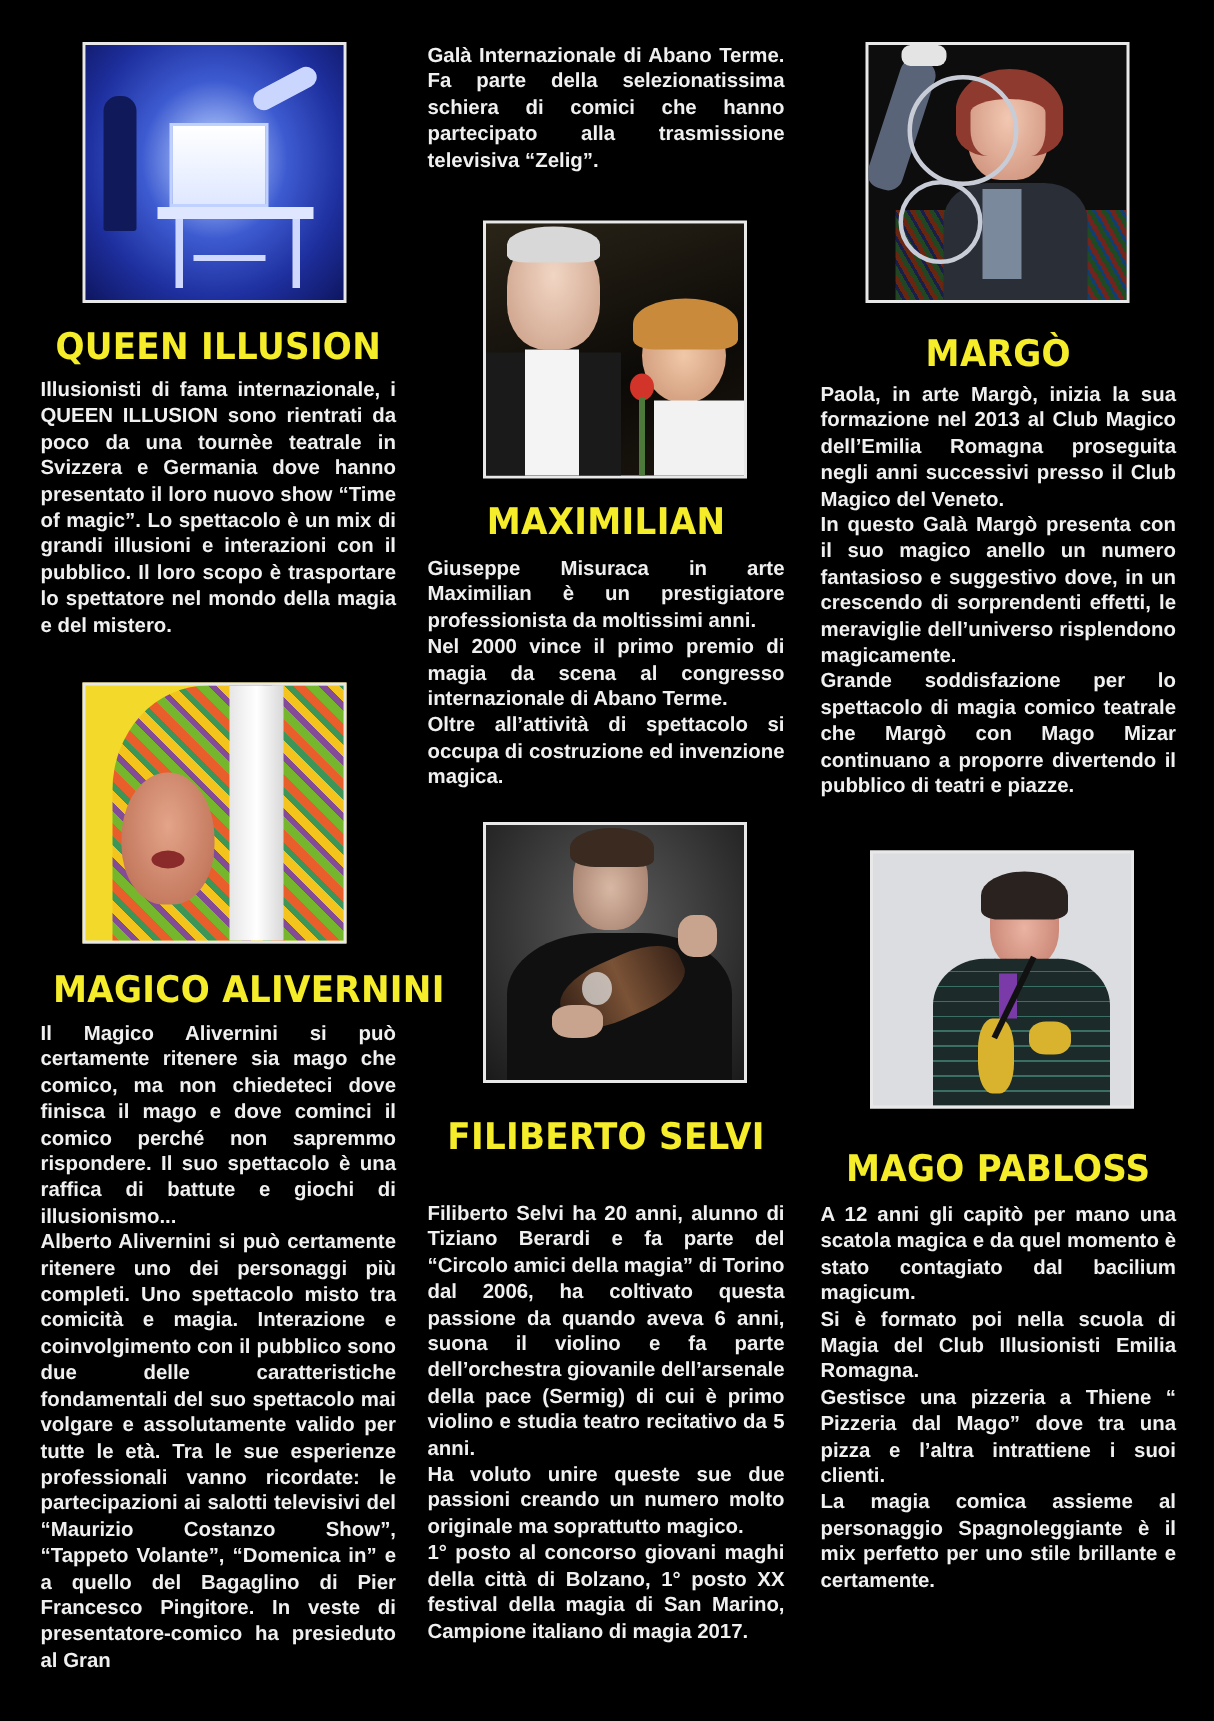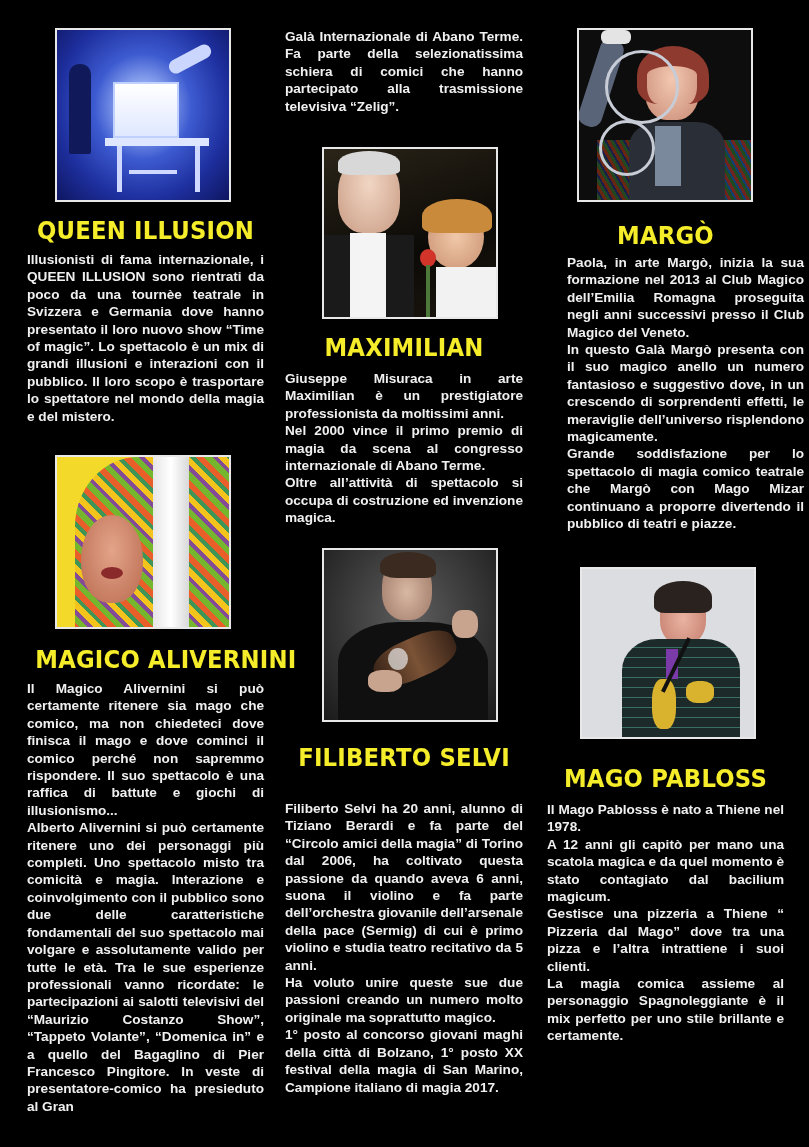--- a/index.html
+++ b/index.html
@@ -107,36 +107,36 @@
     <div class="sh" style="left:66px;top:22px;width:54px;height:68px;background:radial-gradient(ellipse at 50% 40%,#f2c8b2,#c98a74);border-radius:45% 45% 40% 40%;"></div>
     <div class="sh" style="left:58px;top:16px;width:72px;height:58px;border-radius:50% 50% 30% 30%;background:transparent;border-top:20px solid #8e3a2e;border-left:10px solid #8e3a2e;border-right:12px solid #8e3a2e;"></div>
     <div class="sh" style="left:50px;top:92px;width:96px;height:82px;background:#2a2e36;border-radius:30% 30% 0 0;"></div>
     <div class="sh" style="left:76px;top:96px;width:26px;height:60px;background:#8ea0b6;opacity:0.8;"></div>
     <div class="sh" style="left:10px;top:8px;width:24px;height:90px;background:#5a6478;border-radius:10px;transform:rotate(18deg);"></div>
     <div class="sh" style="left:26px;top:20px;width:74px;height:74px;border:3px solid #c8ccd6;border-radius:50%;"></div>
     <div class="sh" style="left:20px;top:90px;width:56px;height:56px;border:3px solid #c8ccd6;border-radius:50%;"></div>
     <div class="sh" style="left:22px;top:0;width:30px;height:14px;background:#e4e4e4;border-radius:6px;"></div>
   </div>
   <div class="title" style="top:222px;">MARGÒ</div>
-  <div class="text" style="top:254px;margin-left:20px;">
+  <div class="text" style="top:254px;">
     <p>Paola, in arte Margò, inizia la sua formazione nel 2013 al Club Magico dell’Emilia Romagna proseguita negli anni successivi presso il Club Magico del Veneto.</p>
     <p>In questo Galà Margò presenta con il suo magico anello un numero fantasioso e suggestivo dove, in un crescendo di sorprendenti effetti, le meraviglie dell’universo risplendono magicamente.</p>
     <p>Grande soddisfazione per lo spettacolo di magia comico teatrale che Margò con Mago Mizar continuano a proporre divertendo il pubblico di teatri e piazze.</p>
   </div>
 
   <div class="photo" style="left:33px; top:567px; width:176px; height:172px; background:#dcdde0;">
     <div class="sh" style="left:78px;top:18px;width:46px;height:58px;background:radial-gradient(ellipse at 50% 55%,#eab3a2,#c07868);border-radius:45% 45% 42% 42%;"></div>
     <div class="sh" style="left:72px;top:12px;width:58px;height:32px;background:#2a221e;border-radius:50% 50% 20% 20%;"></div>
     <div class="sh" style="left:40px;top:70px;width:118px;height:104px;background:
       repeating-linear-gradient(0deg,#1c2a2a 0 5px,#3a6f66 5px 6px,#1c2a2a 6px 10px),repeating-linear-gradient(90deg,transparent 0 6px,#3a6f66 6px 7px);border-radius:30% 30% 0 0;"></div>
     <div class="sh" style="left:84px;top:80px;width:12px;height:30px;background:#7a3aa8;"></div>
     <div class="sh" style="left:70px;top:110px;width:24px;height:50px;background:#d9b32e;border-radius:40%;"></div>
     <div class="sh" style="left:104px;top:112px;width:28px;height:22px;background:#d9b32e;border-radius:40%;"></div>
     <div class="sh" style="left:92px;top:66px;width:4px;height:60px;background:#111;transform:rotate(26deg);"></div>
   </div>
   <div class="title" style="top:765px;">MAGO PABLOSS</div>
   <div class="text" style="top:801px;">
-    <p>Il Mago Pablosss è nato a Thiene nel 1978.</p>
     <p>A 12 anni gli capitò per mano una scatola magica e da quel momento è stato contagiato dal bacilium magicum.</p>
+    <p>Si è formato poi nella scuola di Magia del Club Illusionisti Emilia Romagna.</p>
     <p>Gestisce una pizzeria a Thiene “ Pizzeria dal Mago” dove tra una pizza e l’altra intrattiene i suoi clienti.</p>
     <p>La magia comica assieme al personaggio Spagnoleggiante è il mix perfetto per uno stile brillante e certamente.</p>
   </div>
 </div>
 
 </body></html>

